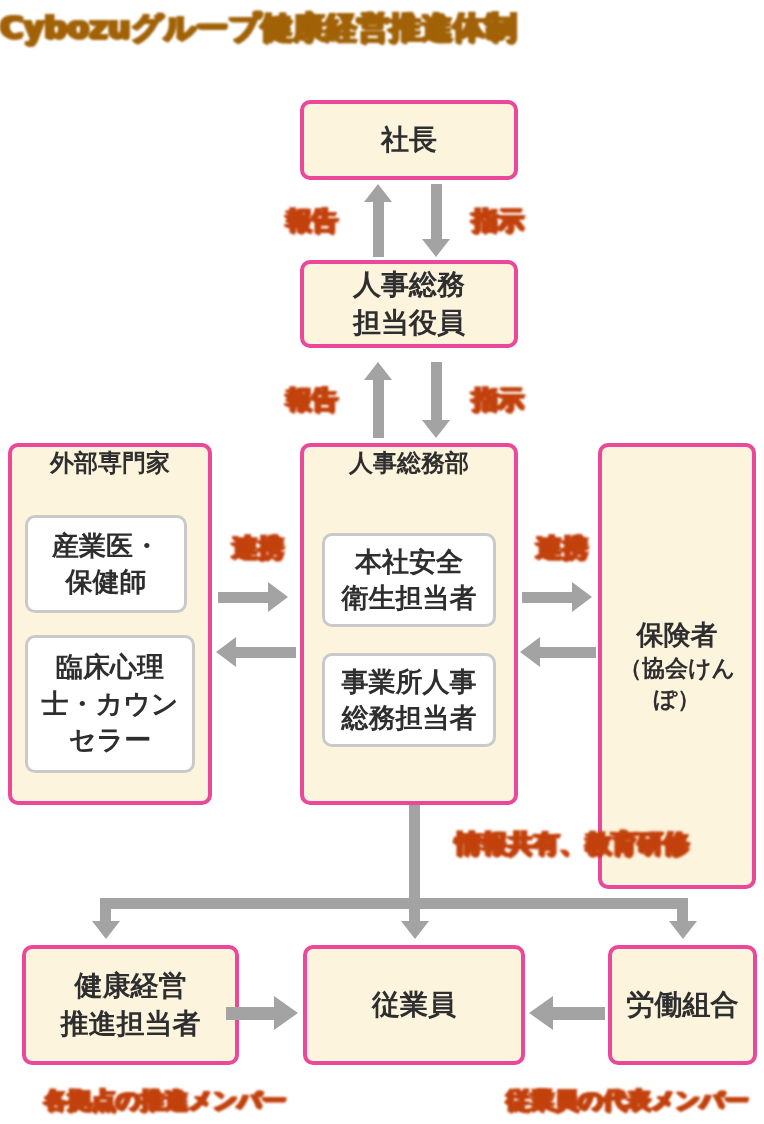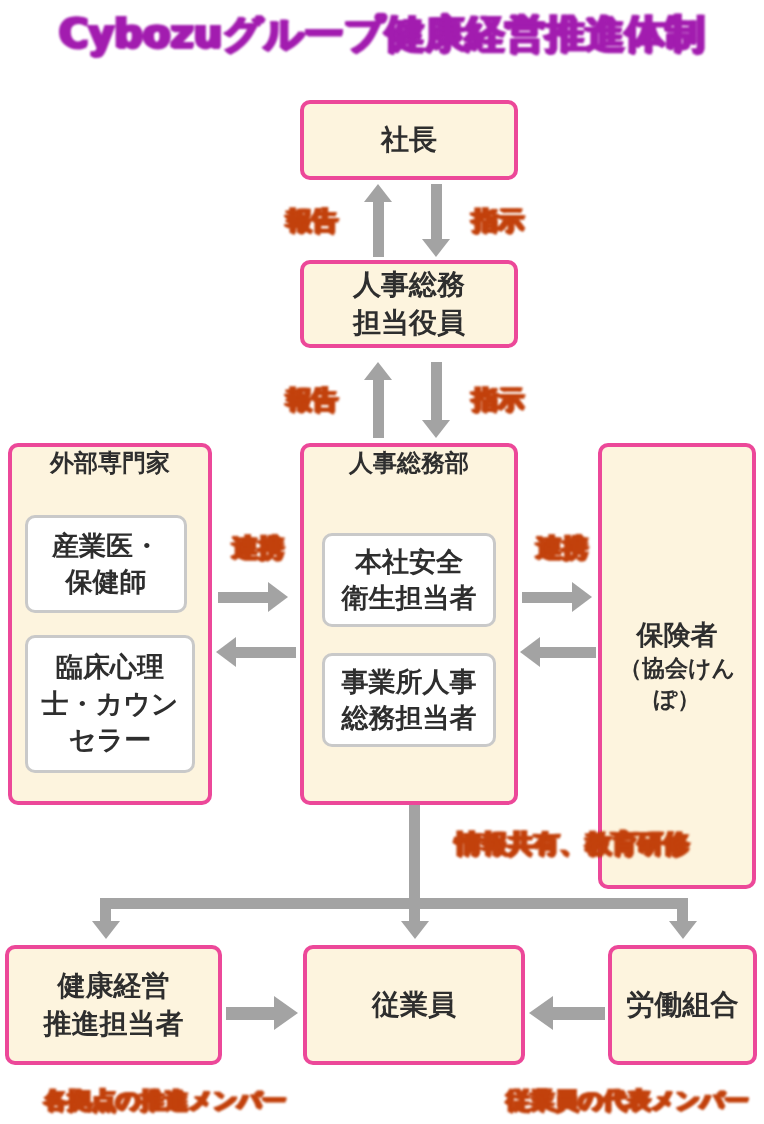--- a/index.html
+++ b/index.html
@@ -87,23 +87,22 @@
     white-space: nowrap;
   }
   .garbled {
     text-shadow: 2px 0 0 currentColor, -2px 0 0 currentColor,
                  1px 2px 0 currentColor, -1px 1px 0 currentColor;
     filter: blur(0.8px);
   }
   .title {
     position: absolute;
     left: 0; right: 0; top: 6px;
-    text-align: center;
-    font-size: 40px;
-    color: #a21caf;
+    font-size: 32px;
+    color: #a16207;
   }
   .caption { font-size: 24px; }
 </style>
 </head>
 <body>
 
 <div class="canvas">
 
   <div class="title garbled">Cybozuグループ健康経営推進体制</div>
 
@@ -196,21 +195,21 @@
     <div class="head-down" style="left:92px; top:921px;"></div>
 
     <div class="shaft-v" style="left:409px; top:905px; height:18px;"></div>
     <div class="head-down" style="left:401px; top:921px;"></div>
 
     <div class="shaft-v" style="left:677px; top:905px; height:18px;"></div>
     <div class="head-down" style="left:669px; top:921px;"></div>
   </div>
   <div class="lbl garbled" style="left:430px; top:826px; width:285px;">情報共有、教育研修</div>
 
-  <div class="node" style="left:5px; top:945px; width:217px; height:120px;">
+  <div class="node" style="left:22px; top:945px; width:217px; height:120px;">
     <span>健康経営</span>
     <span>推進担当者</span>
   </div>
   <div class="node" style="left:303px; top:945px; width:222px; height:120px;">
     <span>従業員</span>
   </div>
   <div class="node" style="left:608px; top:945px; width:149px; height:120px;">
     <span>労働組合</span>
   </div>
 

